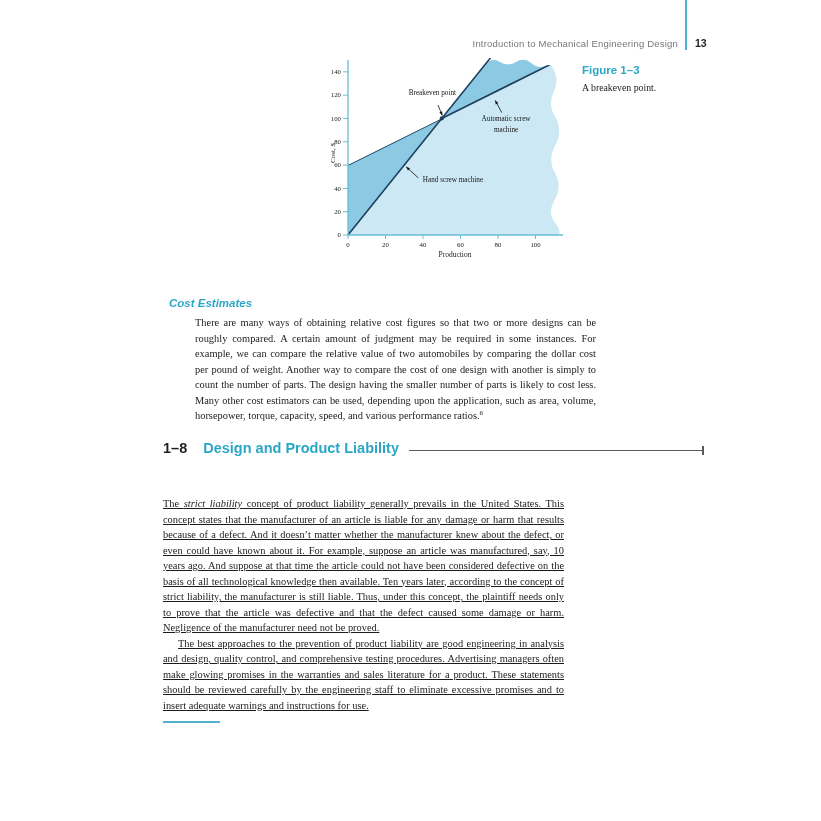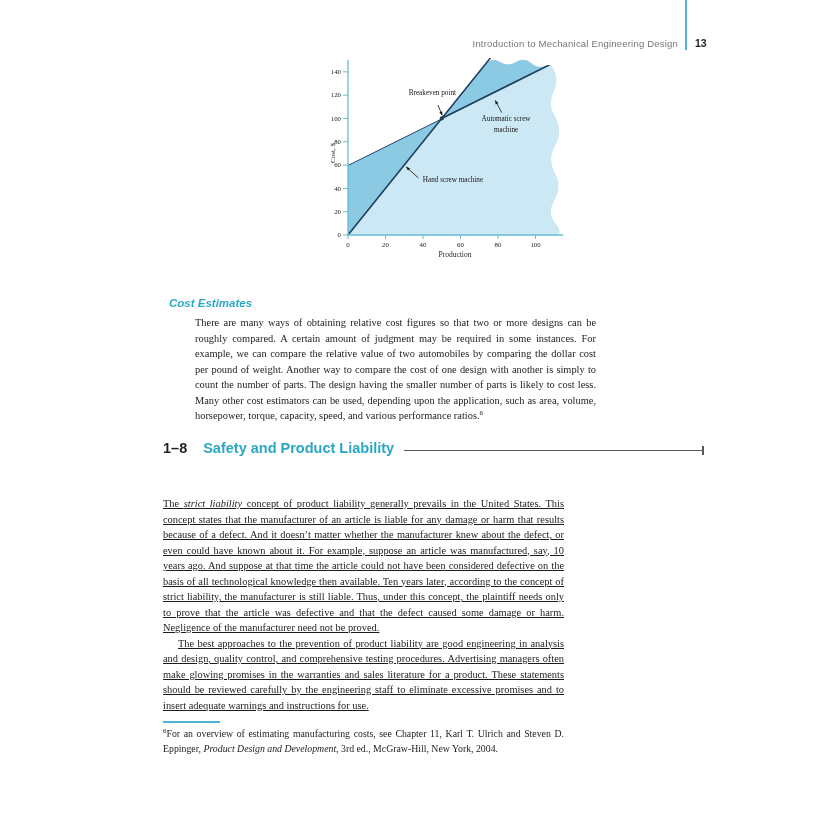--- a/index.html
+++ b/index.html
@@ -108,38 +108,39 @@
         <polygon points="112.3125,57.536249999999995 109.38855017066545,54.52120151025153 112.2702474327345,53.336462538644426" fill="#111"></polygon>
         <text x="176.0625" y="63.363749999999996" text-anchor="middle" font-size="7.2" fill="#161616">Automatic screw<tspan x="176.0625" dy="11">machine</tspan></text>
         <line x1="171.75" y1="54.6225" x2="165.1875" y2="42.38475" stroke="#111" stroke-width="0.8"></line>
         <polygon points="165.1875,42.38475 168.40370152334899,45.08586972359753 165.65785937852567,46.558329046218354" fill="#111"></polygon>
         <text x="123" y="123.96975" text-anchor="middle" font-size="7.2" fill="#161616">Hand screw machine</text>
         <line x1="88.3125" y1="119.8905" x2="76.125" y2="108.81825" stroke="#111" stroke-width="0.8"></line>
         <polygon points="76.125,108.81825 80.05947203202585,110.28791997288724 77.96435985050823,112.59406187830358" fill="#111"></polygon>
       </svg>
   </div>
 
+  <div class="fig-caption">
+    <div class="fig-label">Figure 1–3</div>
+    <div class="fig-text">A breakeven point.</div>
+  </div>
 
   <div class="sub-heading">Cost Estimates</div>
   <div class="body-col cost-par">
     <p><span>There are many ways of obtaining relative cost figures so that two or more designs can be roughly compared. A certain amount of judgment may be required in some instances. For example, we can compare the relative value of two automobiles by comparing the dollar cost per pound of weight. Another way to compare the cost of one design with another is simply to count the number of parts. The design having the smaller number of parts is likely to cost less. Many other cost estimators can be used, depending upon the application, such as area, volume, horsepower, torque, capacity, speed, and various performance ratios.</span><span class="sup">6</span></p>
   </div>
 
   <div class="section-head">
     <span class="section-num">1–8</span>
-    <span class="section-title">Safety and Product Liability</span>
+    <span class="section-title">Design and Product Liability</span>
     <span class="rule-wrap">
       <span class="rule-line"></span>
       <span class="rule-tick"></span>
     </span>
   </div>
 
   <div class="body-col liability-par">
     <p><span>The </span><span class="it">strict liability</span><span> concept of product liability generally prevails in the United States. This concept states that the manufacturer of an article is liable for any damage or harm that results because of a defect. And it doesn’t matter whether the manufacturer knew about the defect, or even could have known about it. For example, suppose an article was manufactured, say, 10 years ago. And suppose at that time the article could not have been considered defective on the basis of all technological knowledge then available. Ten years later, according to the concept of strict liability, the manufacturer is still liable. Thus, under this concept, the plaintiff needs only to prove that the article was defective and that the defect caused some damage or harm. Negligence of the manufacturer need not be proved.</span></p>
     <p class="indent">The best approaches to the prevention of product liability are good engineering in analysis and design, quality control, and comprehensive testing procedures. Advertising managers often make glowing promises in the warranties and sales literature for a product. These statements should be reviewed carefully by the engineering staff to eliminate excessive promises and to insert adequate warnings and instructions for use.</p>
   </div>
 
   <div class="footnote-rule"></div>
-  <div class="footnote">
-    <span class="sup">6</span><span>For an overview of estimating manufacturing costs, see Chapter 11, Karl T. Ulrich and Steven D. Eppinger, </span><span class="it">Product Design and Development,</span><span> 3rd ed., McGraw-Hill, New York, 2004.</span>
-  </div>
 
 </div>
 
 </body></html>

